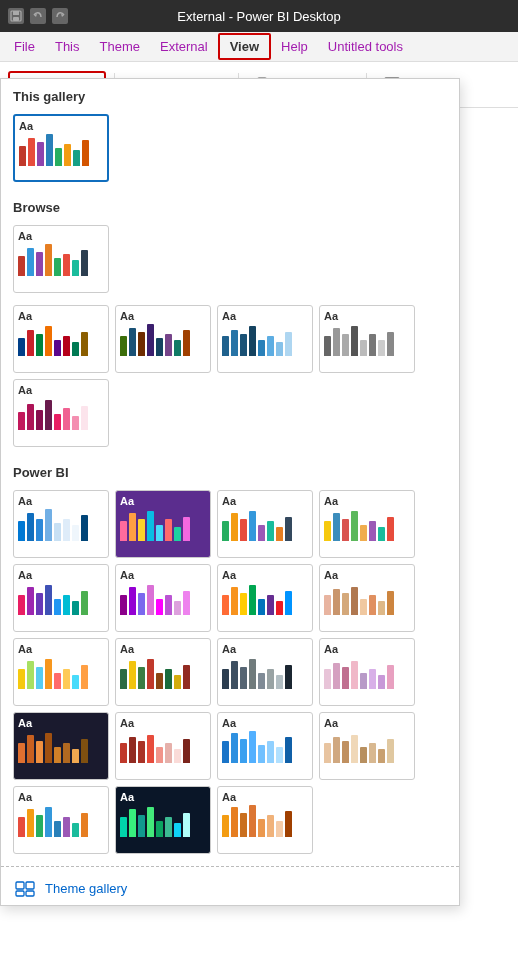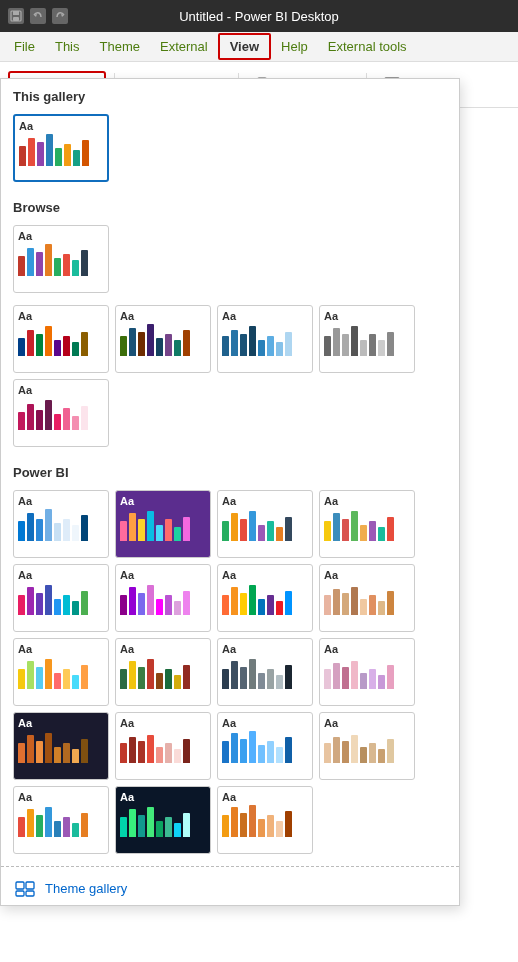--- a/index.html
+++ b/index.html
@@ -47,21 +47,21 @@
       background: #f3f3f3;
       height: 30px;
       display: flex;
       align-items: center;
       border-bottom: 1px solid #ddd;
       padding: 0 4px;
     }
     .menu-item {
       padding: 4px 10px;
       font-size: 13px;
-      color: #4d7c0f;
+      color: #a21caf;
       cursor: pointer;
       border-radius: 2px;
     }
     .menu-item.active-view {
       color: #106ebe;
       border-bottom: 2px solid #106ebe;
       font-weight: 600;
     }
     .menu-item.highlighted {
       border: 2px solid #c00;
@@ -225,31 +225,31 @@
       </svg>
     </div>
 
     <div class="title-icon">
       <svg width="12" height="12" viewBox="0 0 12 12" fill="none">
         <path d="M10 5 Q8 2 5 3 Q3 4 3 7" stroke="#aaa" stroke-width="1.5" fill="none"></path>
         <polygon points="10,5 7,4 8,7" fill="#aaa"></polygon>
       </svg>
     </div>
   </div>
-  <span>Untitled - Power BI Desktop</span>
+  <span>External - Power BI Desktop</span>
 </div>
 
 <div class="menu-bar">
   <span class="menu-item">File</span>
   <span class="menu-item">This</span>
   <span class="menu-item">Theme</span>
   <span class="menu-item">External</span>
   <span class="menu-item active-view highlighted">View</span>
   <span class="menu-item">Help</span>
-  <span class="menu-item">External tools</span>
+  <span class="menu-item">Untitled tools</span>
 </div>
 
 <div class="ribbon-bar">
   <button class="ribbon-btn">
 
     <svg width="18" height="14" viewBox="0 0 18 14">
       <rect x="0" y="6" width="3" height="8" fill="#c00" rx="1"></rect>
       <rect x="4" y="2" width="3" height="12" fill="#e67" rx="1"></rect>
       <rect x="8" y="4" width="3" height="10" fill="#a0c" rx="1"></rect>
       <rect x="12" y="0" width="3" height="14" fill="#06a" rx="1"></rect>

